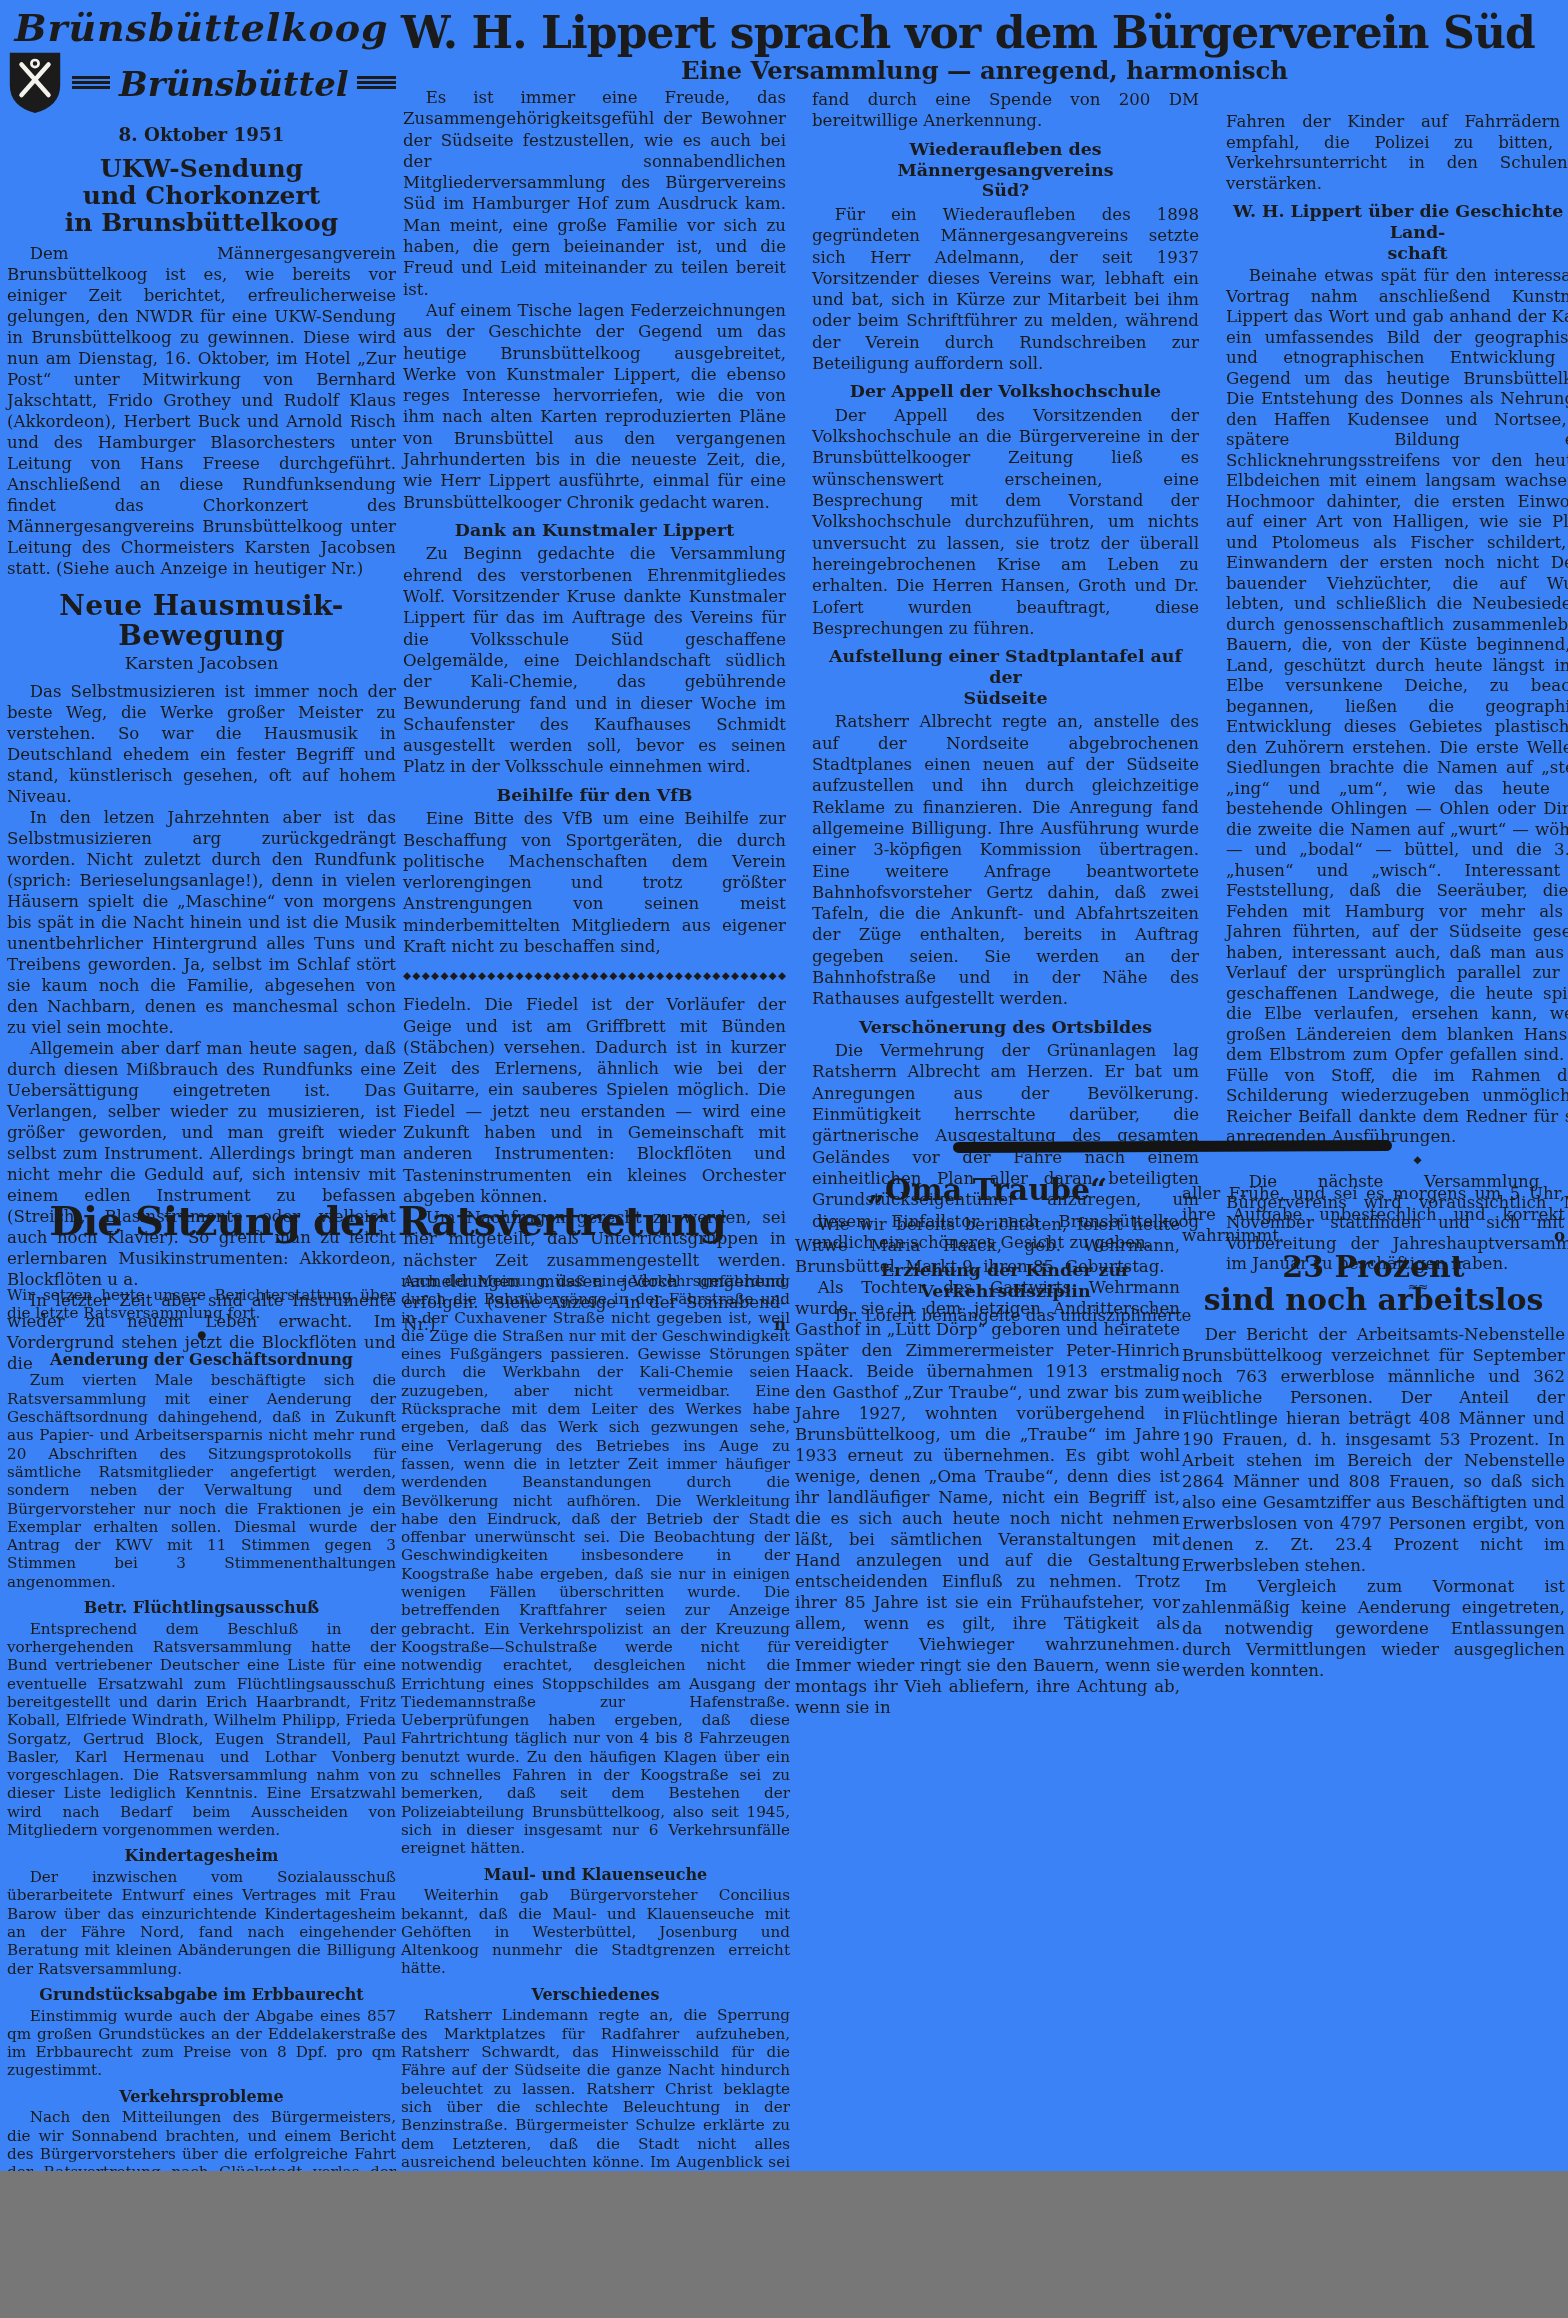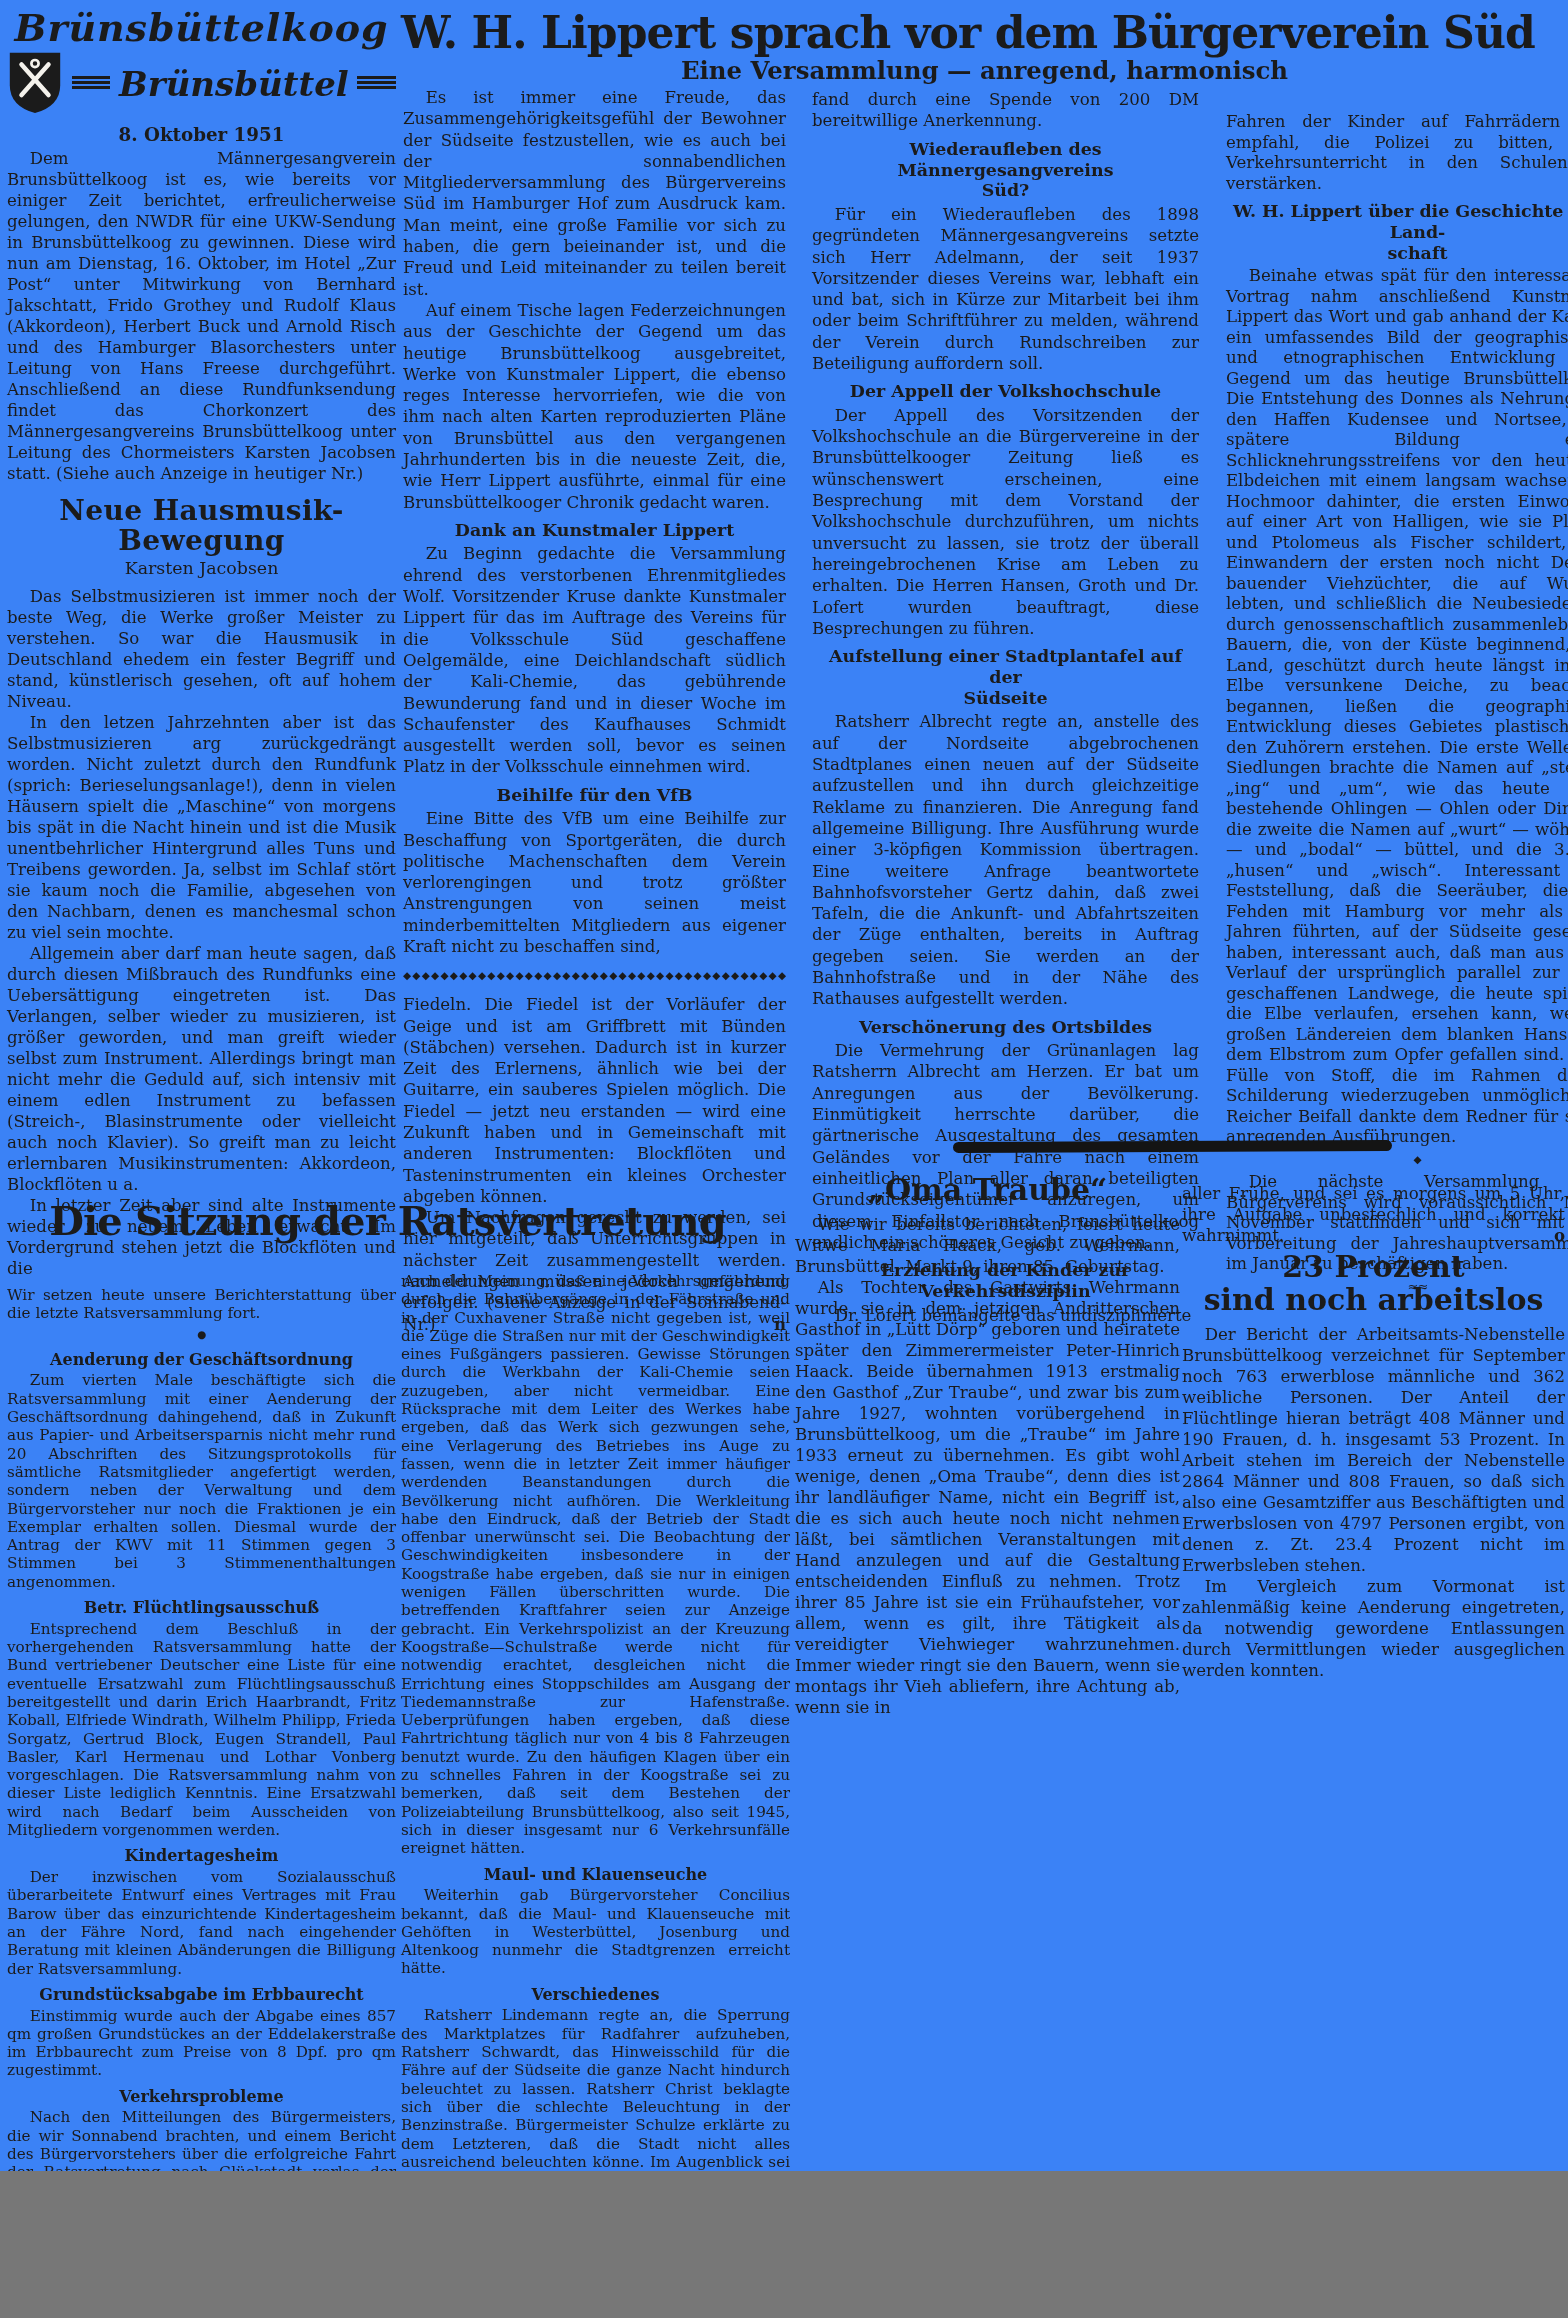--- a/index.html
+++ b/index.html
@@ -61,20 +61,21 @@
           </g>
           <circle cx="30" cy="14" r="4" fill="none" stroke="#f4f2ec" stroke-width="3"></circle>
         </svg>
       </span>
       <span class="flourish"></span>
       <span class="mast-title2">Brünsbüttel</span>
       <span class="flourish"></span>
     </div>
     <div class="mast-date">8. Oktober 1951</div>
     <div class="items" id="leftcol-items">
+        <div class="ahead">UKW-Sendung<br>und Chorkonzert<br>in Brunsbüttelkoog</div>
         <div class="para">Dem Männergesangverein Brunsbüttelkoog ist es, wie bereits vor einiger Zeit berichtet, erfreulicherweise gelungen, den NWDR für eine UKW-Sendung in Brunsbüttelkoog zu gewinnen. Diese wird nun am Dienstag, 16. Oktober, im Hotel „Zur Post“ unter Mitwirkung von Bernhard Jakschtatt, Frido Grothey und Rudolf Klaus (Akkordeon), Herbert Buck und Arnold Risch und des Hamburger Blasorchesters unter Leitung von Hans Freese durchgeführt. Anschließend an diese Rundfunksendung findet das Chorkonzert des Männergesangvereins Brunsbüttelkoog unter Leitung des Chormeisters Karsten Jacobsen statt. (Siehe auch Anzeige in heutiger Nr.)</div>
         <div class="mhead">Neue Hausmusik-Bewegung</div>
         <div class="byline">Karsten Jacobsen</div>
         <div class="para">Das Selbstmusizieren ist immer noch der beste Weg, die Werke großer Meister zu verstehen. So war die Hausmusik in Deutschland ehedem ein fester Begriff und stand, künstlerisch gesehen, oft auf hohem Niveau.</div>
         <div class="para">In den letzen Jahrzehnten aber ist das Selbstmusizieren arg zurückgedrängt worden. Nicht zuletzt durch den Rundfunk (sprich: Berieselungsanlage!), denn in vielen Häusern spielt die „Maschine“ von morgens bis spät in die Nacht hinein und ist die Musik unentbehrlicher Hintergrund alles Tuns und Treibens geworden. Ja, selbst im Schlaf stört sie kaum noch die Familie, abgesehen von den Nachbarn, denen es manchesmal schon zu viel sein mochte.</div>
         <div class="para">Allgemein aber darf man heute sagen, daß durch diesen Mißbrauch des Rundfunks eine Uebersättigung eingetreten ist. Das Verlangen, selber wieder zu musizieren, ist größer geworden, und man greift wieder selbst zum Instrument. Allerdings bringt man nicht mehr die Geduld auf, sich intensiv mit einem edlen Instrument zu befassen (Streich-, Blasinstrumente oder vielleicht auch noch Klavier). So greift man zu leicht erlernbaren Musikinstrumenten: Akkordeon, Blockflöten u a.</div>
         <div class="para">In letzter Zeit aber sind alte Instrumente wieder zu neuem Leben erwacht. Im Vordergrund stehen jetzt die Blockflöten und die</div>
       </div>
   </header>
 

